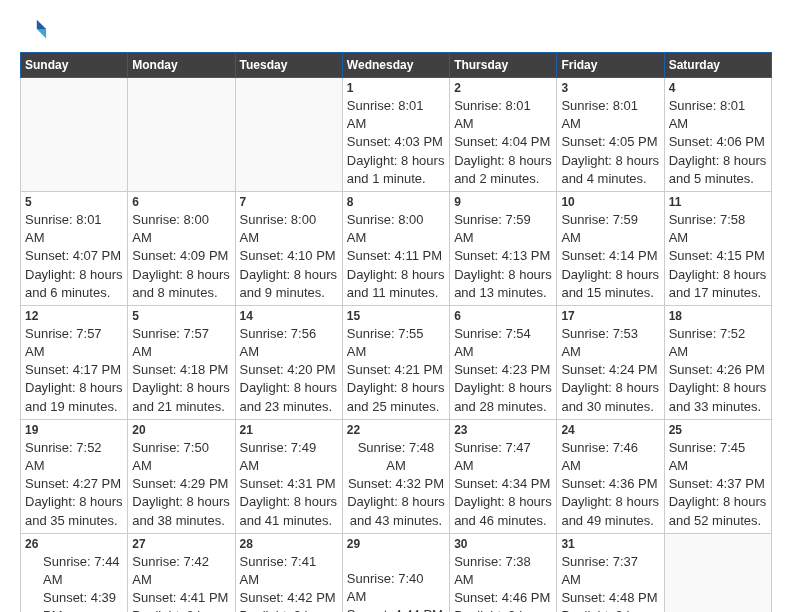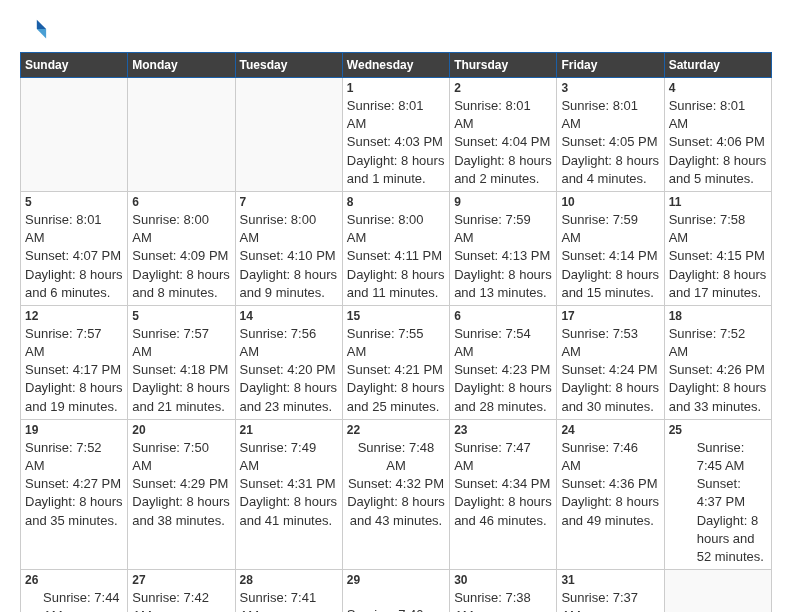--- a/index.html
+++ b/index.html
@@ -282,21 +282,21 @@
 Daylight: 8 hours and 46 minutes.</div>
           </td>
           <td>
             <span class="day-num">24</span>
             <div class="cell-text" style="white-space: pre-line;">Sunrise: 7:46 AM
 Sunset: 4:36 PM
 Daylight: 8 hours and 49 minutes.</div>
           </td>
           <td>
             <span class="day-num">25</span>
-            <div class="cell-text" style="white-space: pre-line; margin-left: 28px;">Sunrise: 7:45 AM
+            <div class="cell-text" style="white-space: pre-line;">Sunrise: 7:45 AM
 Sunset: 4:37 PM
 Daylight: 8 hours and 52 minutes.</div>
           </td>
         </tr>
         <tr>
           <td>
             <span class="day-num">26</span>
             <div class="cell-text" style="white-space: pre-line; margin-left: 18px;">Sunrise: 7:44 AM
 Sunset: 4:39 PM
 Daylight: 8 hours and 55 minutes.</div>

